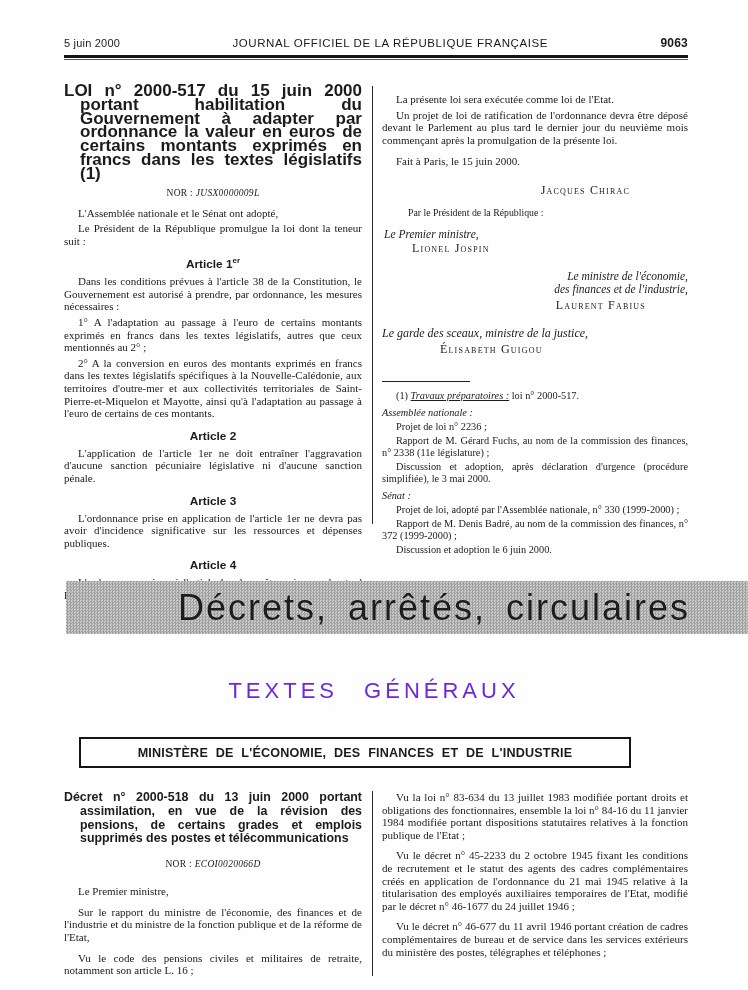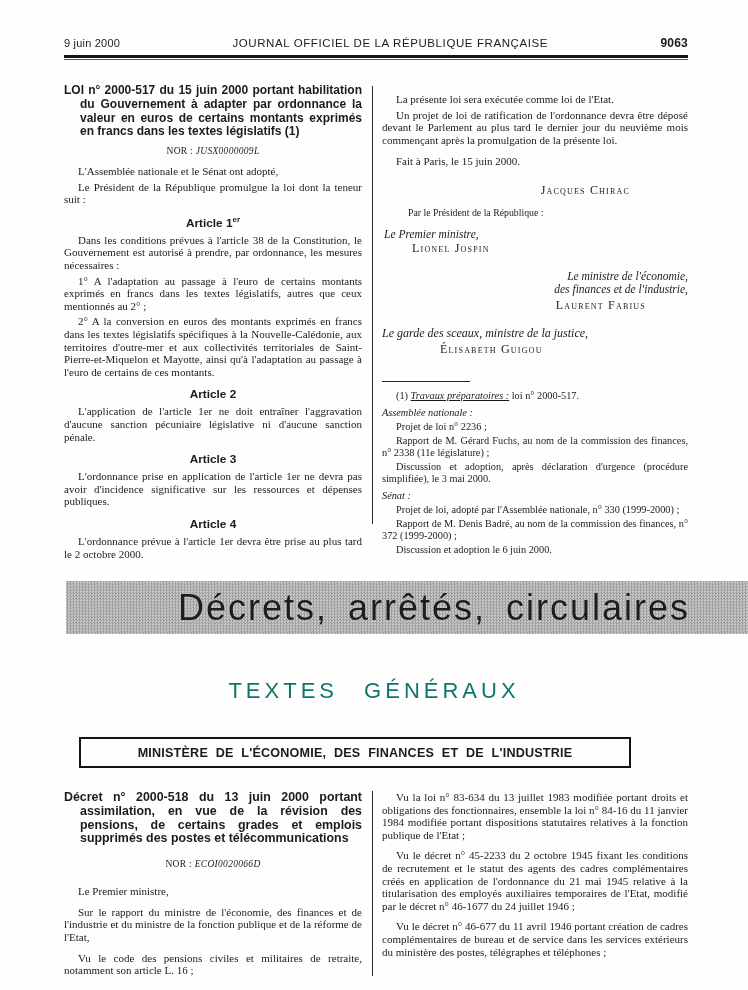--- a/index.html
+++ b/index.html
@@ -29,21 +29,21 @@
   .top-section .col-divider{margin-top:2px;}
 
   p{margin:0;}
   .body-par{
     font-size:11px;line-height:12.6px;text-align:justify;text-indent:14px;
     margin-top:3px;hyphens:auto;
   }
 
   .act-title{
     font-family:"Liberation Sans", sans-serif;font-weight:bold;
-    font-size:12px;line-height:13.8px;text-align:justify;
+    font-size:17px;line-height:13.8px;text-align:justify;
     padding-left:16px;text-indent:-16px;hyphens:none;
   }
   .nor-line{
     text-align:center;font-size:9.5px;margin:7px 0 9px;letter-spacing:.3px;
   }
   .nor-value{font-style:italic;}
   .article-head{
     text-align:center;font-family:"Liberation Sans", sans-serif;font-weight:bold;
     font-size:11.8px;margin:9px 0 4px;
   }
@@ -74,21 +74,21 @@
     display:flex;align-items:center;justify-content:center;
   }
   .banner-text{
     font-family:"Liberation Sans", sans-serif;font-size:36px;color:#1d1d1d;
     letter-spacing:2px;word-spacing:8px;text-shadow:0 0 2px rgba(230,230,230,.55);
   }
 
   
   .textes{
     position:absolute;top:678px;left:0;width:748px;text-align:center;
-    font-family:"Liberation Sans", sans-serif;font-size:22px;color:#0f766e;
+    font-family:"Liberation Sans", sans-serif;font-size:22px;color:#6d28d9;
     letter-spacing:4px;word-spacing:16px;
   }
   .ministry-box{
     position:absolute;top:737px;left:79px;width:552px;
     border:2px solid #141414;padding:7px 2px 6px;box-sizing:border-box;
     text-align:center;font-family:"Liberation Sans", sans-serif;
     font-weight:bold;font-size:12.6px;letter-spacing:.2px;word-spacing:4px;
   }
 
   
@@ -101,21 +101,21 @@
   .bottom-section .nor-line{margin:13px 0 16px;}
   .bottom-section .body-par{margin-top:8px;}
 </style>
 </head>
 <body>
 
 <div class="page">
 
   <div class="hdr">
     <div class="hdr-row">
-      <span>9 juin 2000</span>
+      <span>5 juin 2000</span>
       <span class="hdr-title">JOURNAL OFFICIEL DE LA RÉPUBLIQUE FRANÇAISE</span>
       <span class="hdr-page">9063</span>
     </div>
     <div class="hdr-rule"></div>
   </div>
 
   <div class="top-section cols">
     <div class="col-left">
       <p class="act-title">LOI n° 2000-517 du 15 juin 2000 portant habilitation du Gouvernement à adapter par ordonnance la valeur en euros de certains montants exprimés en francs dans les textes législatifs (1)</p>
       <p class="nor-line"><span>NOR : </span><span class="nor-value">JUSX0000009L</span></p>

